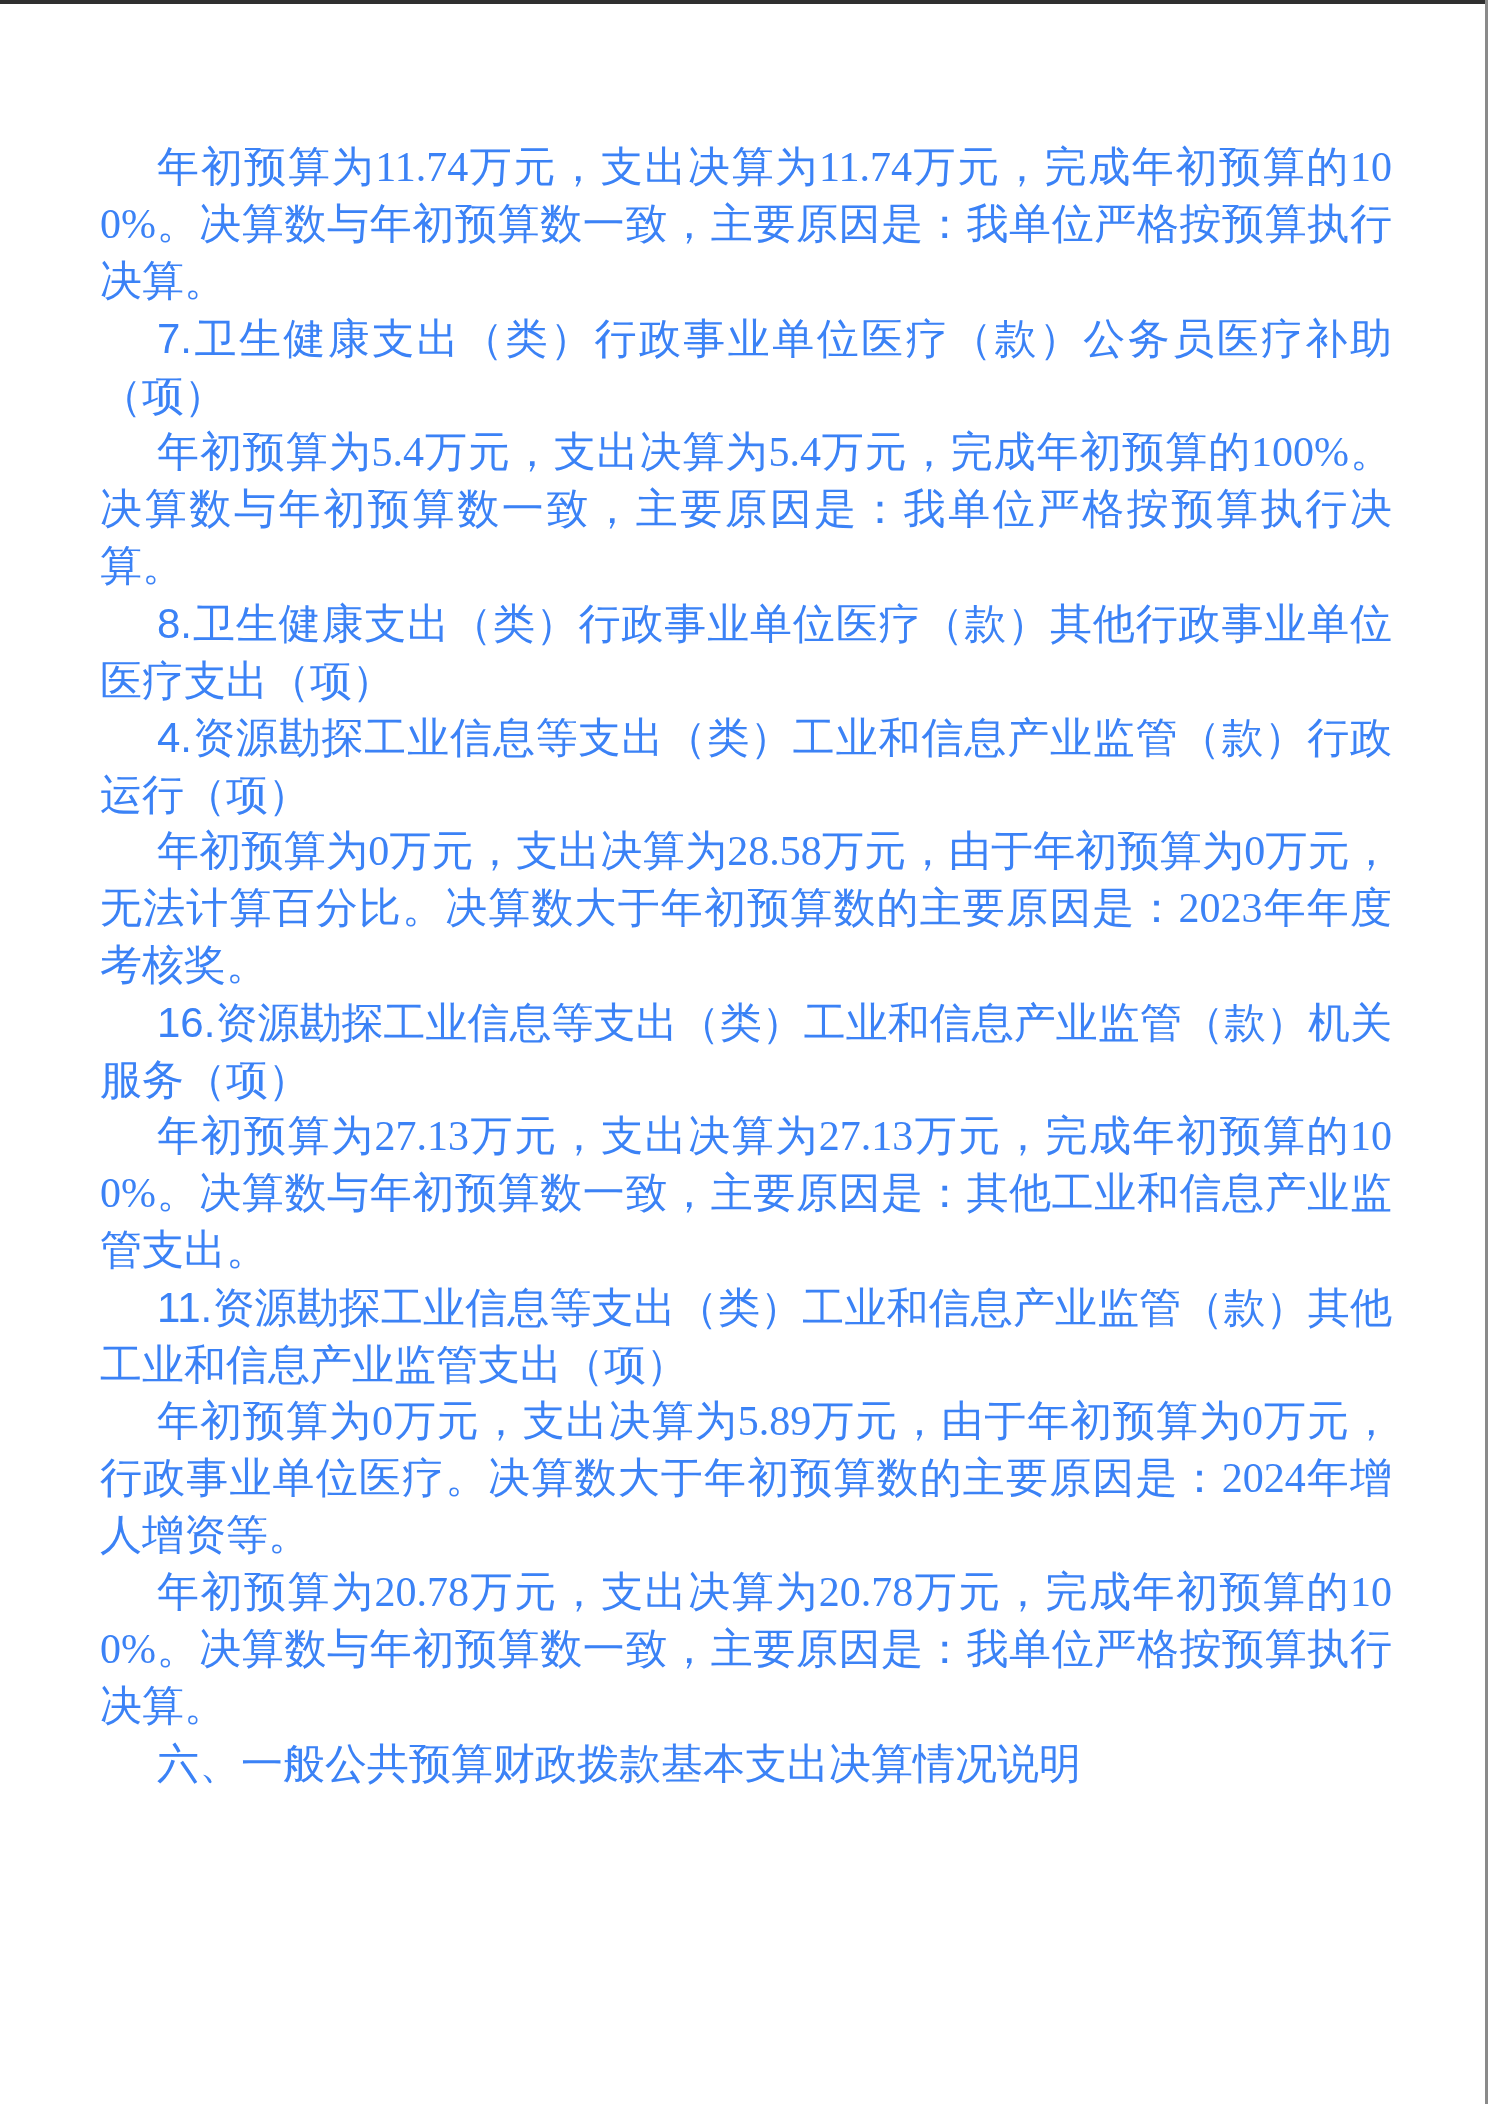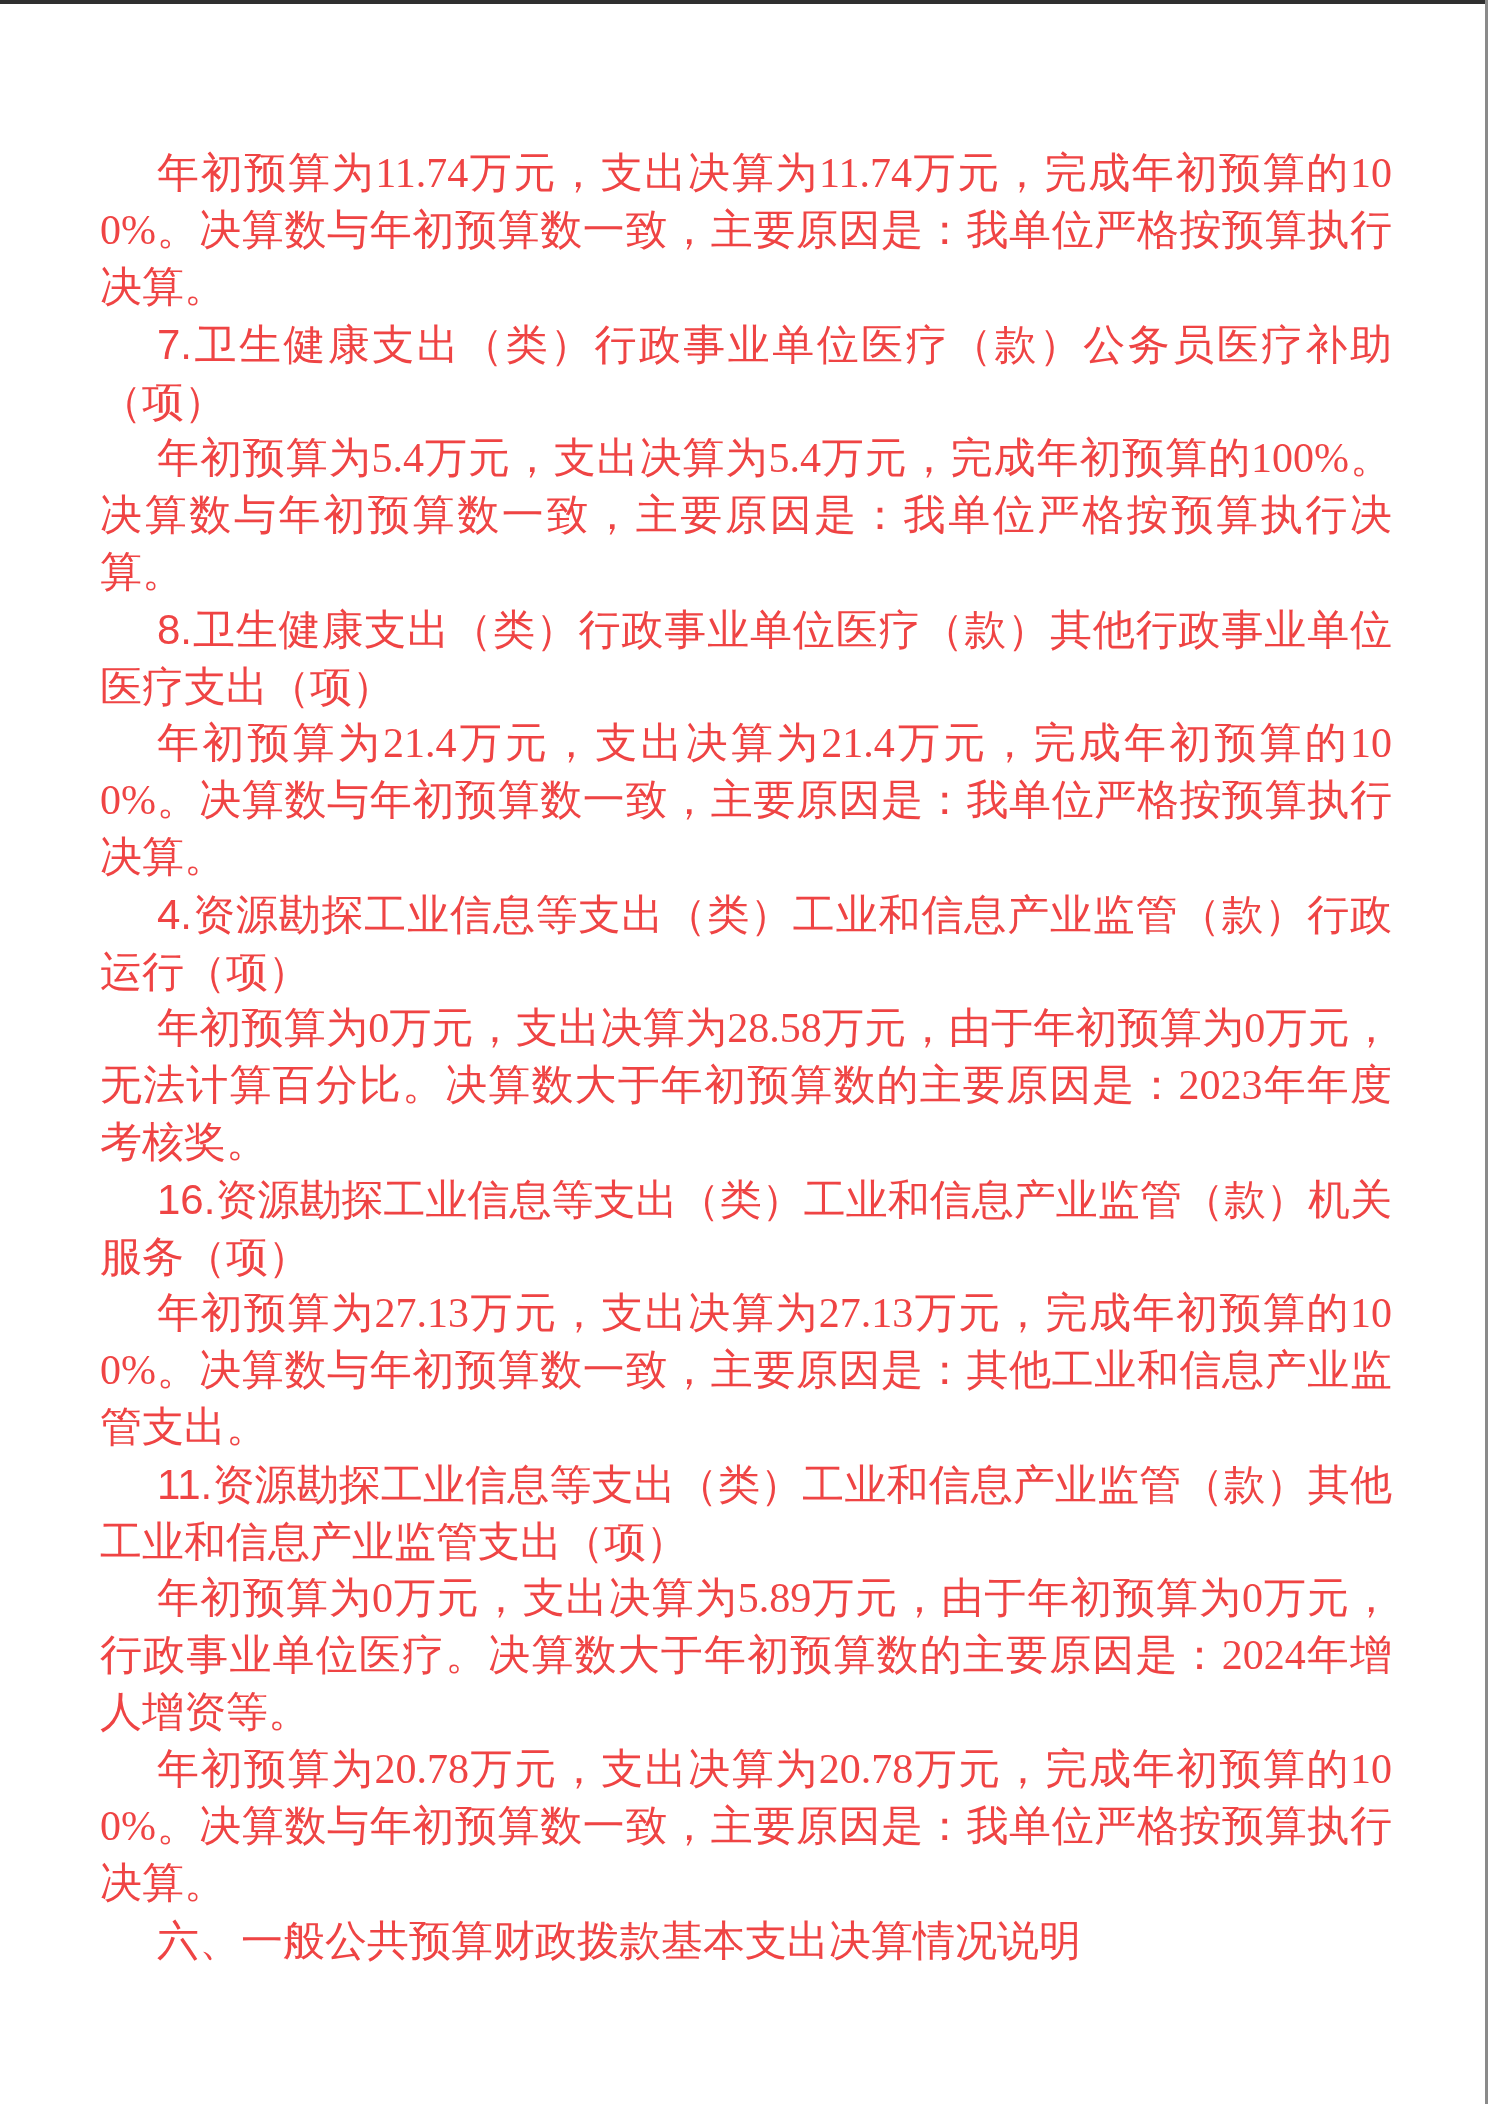--- a/index.html
+++ b/index.html
@@ -24,24 +24,24 @@
   }
   .right-border {
     position: absolute;
     top: 0; right: 0;
     width: 3px;
     height: 100%;
     background: #8a8a8a;
   }
   .content {
     position: absolute;
-    top: 145px;
+    top: 139px;
     left: 100px;
     width: 1292px;
-    color: #ef4444;
+    color: #3b82f6;
     text-align: justify;
     word-break: break-all;
   }
   .para {
     margin: 0;
     font-family: "Liberation Serif", "DejaVu Serif", serif;
     font-size: 42px;
     line-height: 57px;
     text-indent: 57px;
     font-weight: normal;
@@ -63,21 +63,20 @@
   <div class="right-border"></div>
 
   <div class="content">
 
     <p class="para">年初预算为11.74万元，支出决算为11.74万元，完成年初预算的100%。决算数与年初预算数一致，主要原因是：我单位严格按预算执行决算。</p>
 
     <p class="heading">7.卫生健康支出（类）行政事业单位医疗（款）公务员医疗补助（项）</p>
     <p class="para">年初预算为5.4万元，支出决算为5.4万元，完成年初预算的100%。决算数与年初预算数一致，主要原因是：我单位严格按预算执行决算。</p>
 
     <p class="heading">8.卫生健康支出（类）行政事业单位医疗（款）其他行政事业单位医疗支出（项）</p>
-    <p class="para">年初预算为21.4万元，支出决算为21.4万元，完成年初预算的100%。决算数与年初预算数一致，主要原因是：我单位严格按预算执行决算。</p>
 
     <p class="heading">4.资源勘探工业信息等支出（类）工业和信息产业监管（款）行政运行（项）</p>
     <p class="para">年初预算为0万元，支出决算为28.58万元，由于年初预算为0万元，无法计算百分比。决算数大于年初预算数的主要原因是：2023年年度考核奖。</p>
 
     <p class="heading">16.资源勘探工业信息等支出（类）工业和信息产业监管（款）机关服务（项）</p>
     <p class="para">年初预算为27.13万元，支出决算为27.13万元，完成年初预算的100%。决算数与年初预算数一致，主要原因是：其他工业和信息产业监管支出。</p>
 
     <p class="heading">11.资源勘探工业信息等支出（类）工业和信息产业监管（款）其他工业和信息产业监管支出（项）</p>
     <p class="para">年初预算为0万元，支出决算为5.89万元，由于年初预算为0万元，行政事业单位医疗。决算数大于年初预算数的主要原因是：2024年增人增资等。</p>
 

